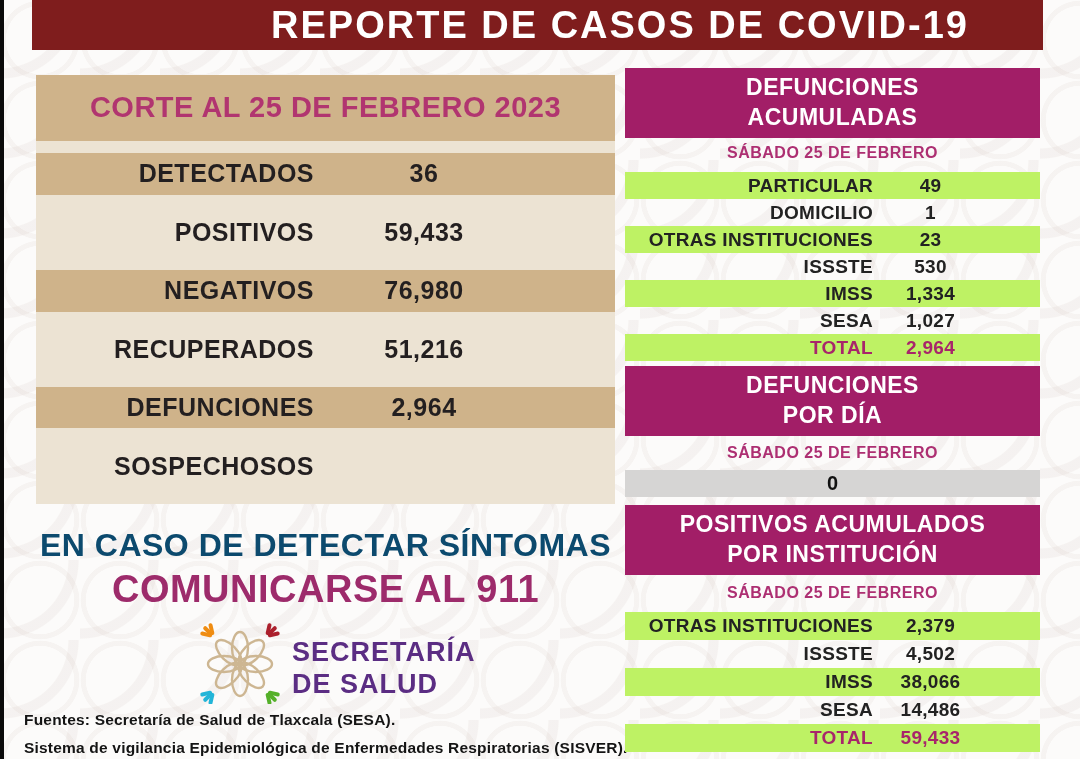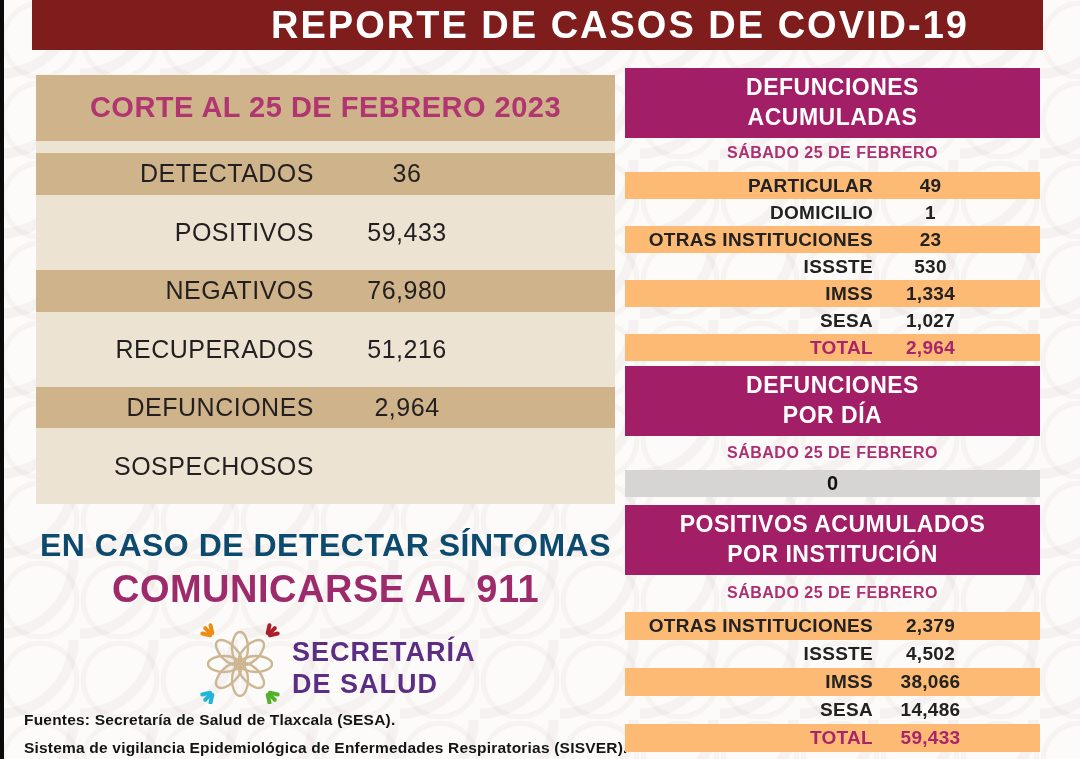--- a/index.html
+++ b/index.html
@@ -20,42 +20,42 @@
     left:32px;top:0;width:1011px;height:50px;background:#7f1d1d;
     display:flex;align-items:center;justify-content:center;
     padding-left:165px;box-sizing:border-box;
     color:#ffffff;font-weight:700;font-size:38px;letter-spacing:2px;white-space:nowrap;
   }
   
   .panel{left:36px;top:75px;width:579px;height:429px;background:#ece3d3;display:flex;flex-direction:column;border-radius:12px;}
   .panel-header{height:73px;background:#cfb38a;display:flex;align-items:center;justify-content:center;}
   .panel-title{color:#b13570;font-weight:700;font-size:29px;letter-spacing:0.5px;}
   .panel-gap{height:14px;background:#ece3d3;}
-  .prow{display:flex;align-items:center;color:#231f20;font-weight:400;font-size:25px;letter-spacing:0.5px;}
+  .prow{display:flex;align-items:center;color:#231f20;font-weight:700;font-size:25px;letter-spacing:0.5px;gap:17px;}
   .prow.tan{height:46px;background:#cfb38a;}
   .prow.cream{height:84px;background:#ece3d3;}
   .plabel{width:278px;text-align:right;}
   .pval{width:186px;text-align:center;}
   
   .notice1{left:36px;top:527px;width:579px;text-align:center;color:#0c4a6e;font-weight:700;font-size:32px;letter-spacing:0.5px;}
   .notice2{left:36px;top:568px;width:579px;text-align:center;color:#9d2b6b;font-weight:700;font-size:38px;letter-spacing:0.5px;}
   
   .logo-icon{left:198px;top:620px;width:84px;height:84px;}
   .logo-text{left:292px;top:636px;color:#5b2d83;font-weight:800;font-size:27px;line-height:1.2;letter-spacing:1px;}
   
   .sources{left:24px;top:706px;color:#141414;font-weight:700;font-size:15.5px;line-height:1.8;letter-spacing:0.2px;}
   
   .rc-header{left:625px;width:415px;height:70px;background:#a21e67;color:#fff;font-weight:700;font-size:23px;
     display:flex;flex-direction:column;align-items:center;justify-content:center;line-height:1.3;text-align:center;letter-spacing:0.5px;}
   .rc-date{left:625px;width:415px;height:26px;color:#ad2f72;font-weight:700;font-size:16px;text-align:center;letter-spacing:0.5px;
     display:flex;align-items:center;justify-content:center;}
   .rc-rows{left:625px;width:415px;display:flex;flex-direction:column;}
   .rc-row{height:27px;display:flex;align-items:center;font-weight:700;font-size:19px;color:#222;}
   .rc-row.h28{height:28px;}
-  .rc-row.stripe{background:#fdba74;}
+  .rc-row.stripe{background:#bef264;}
   .rc-row .lbl{width:248px;text-align:right;letter-spacing:0.3px;}
   .rc-row .val{width:115px;text-align:center;letter-spacing:0.3px;}
   .rc-row.total .lbl,.rc-row.total .val{color:#a8256b;}
   .rc-zero{left:625px;top:470px;width:415px;height:27px;background:#d6d5d4;display:flex;align-items:center;justify-content:center;
     font-weight:700;font-size:20px;color:#111;}
 </style>
 </head>
 <body>
 
 <div class="abs edge-left"></div>

